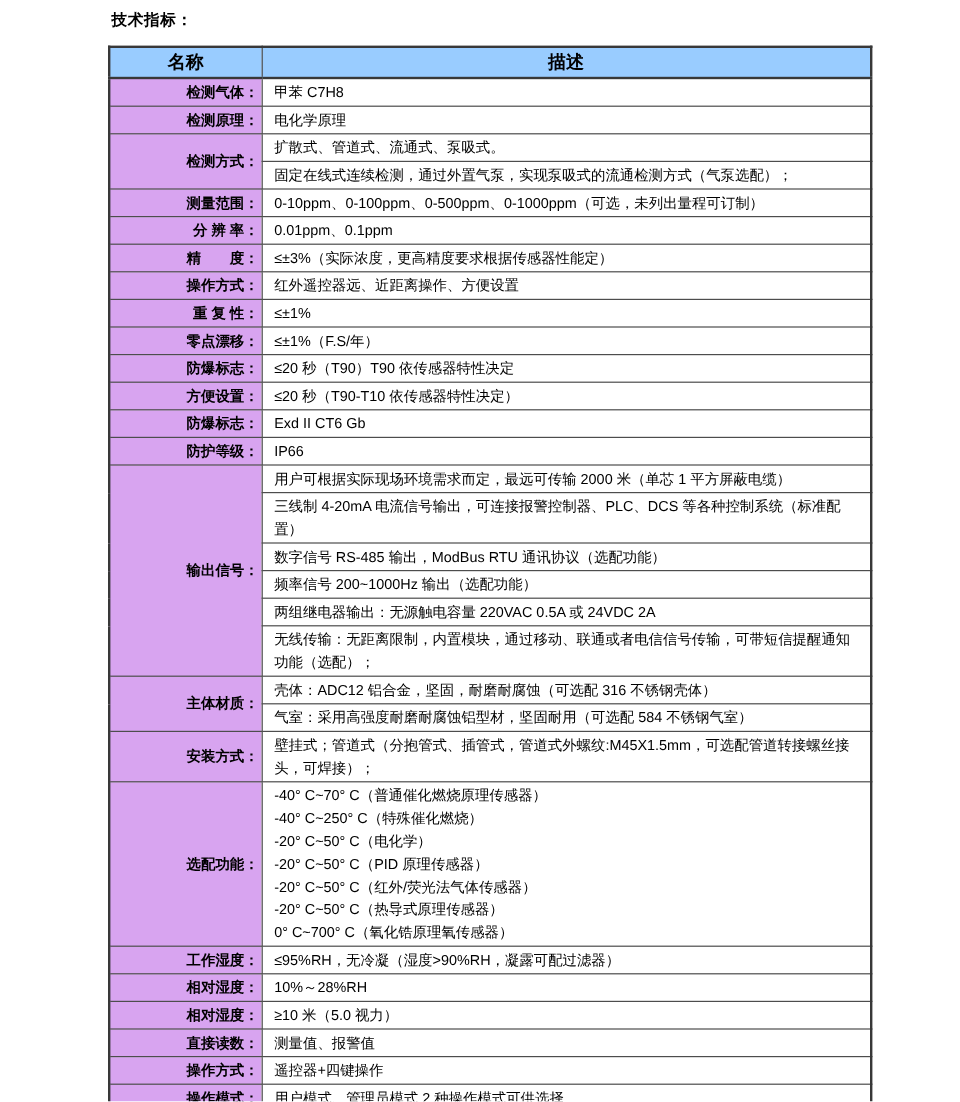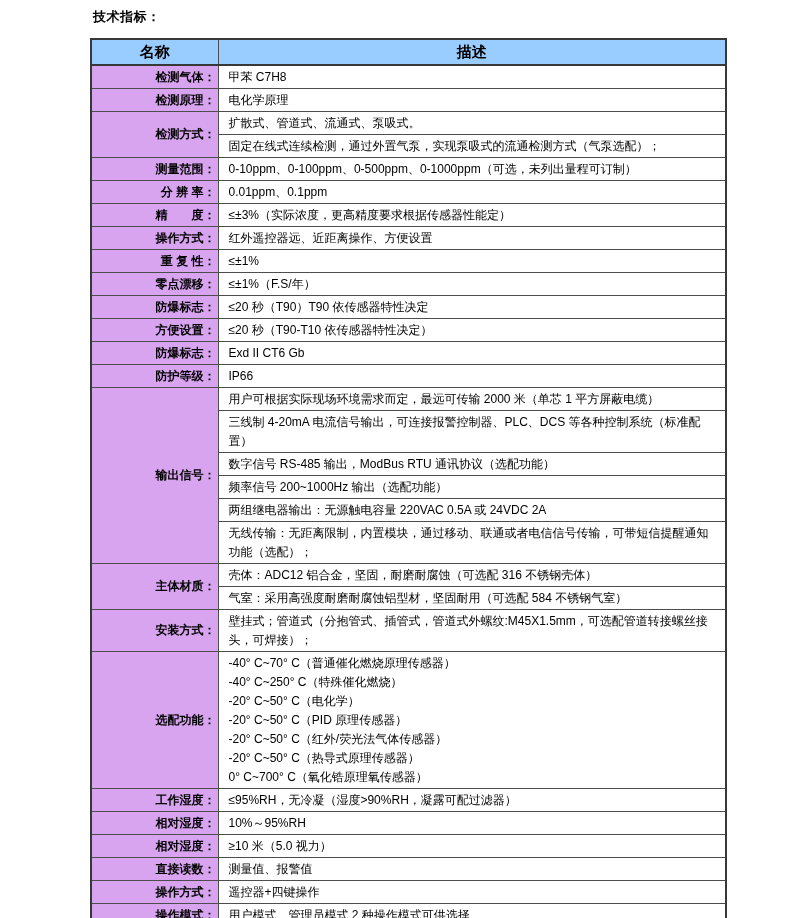--- a/index.html
+++ b/index.html
@@ -181,21 +181,21 @@
 -20° C~50° C（红外/荧光法气体传感器）
 -20° C~50° C（热导式原理传感器）
 0° C~700° C（氧化锆原理氧传感器）</td>
         </tr>
         <tr>
           <td class="label" rowspan="1">工作湿度：</td>
           <td class="desc">≤95%RH，无冷凝（湿度&gt;90%RH，凝露可配过滤器）</td>
         </tr>
         <tr>
           <td class="label" rowspan="1">相对湿度：</td>
-          <td class="desc">10%～95%RH</td>
+          <td class="desc">10%～28%RH</td>
         </tr>
         <tr>
           <td class="label" rowspan="1">相对湿度：</td>
           <td class="desc">≥10 米（5.0 视力）</td>
         </tr>
         <tr>
           <td class="label" rowspan="1">直接读数：</td>
           <td class="desc">测量值、报警值</td>
         </tr>
         <tr>

